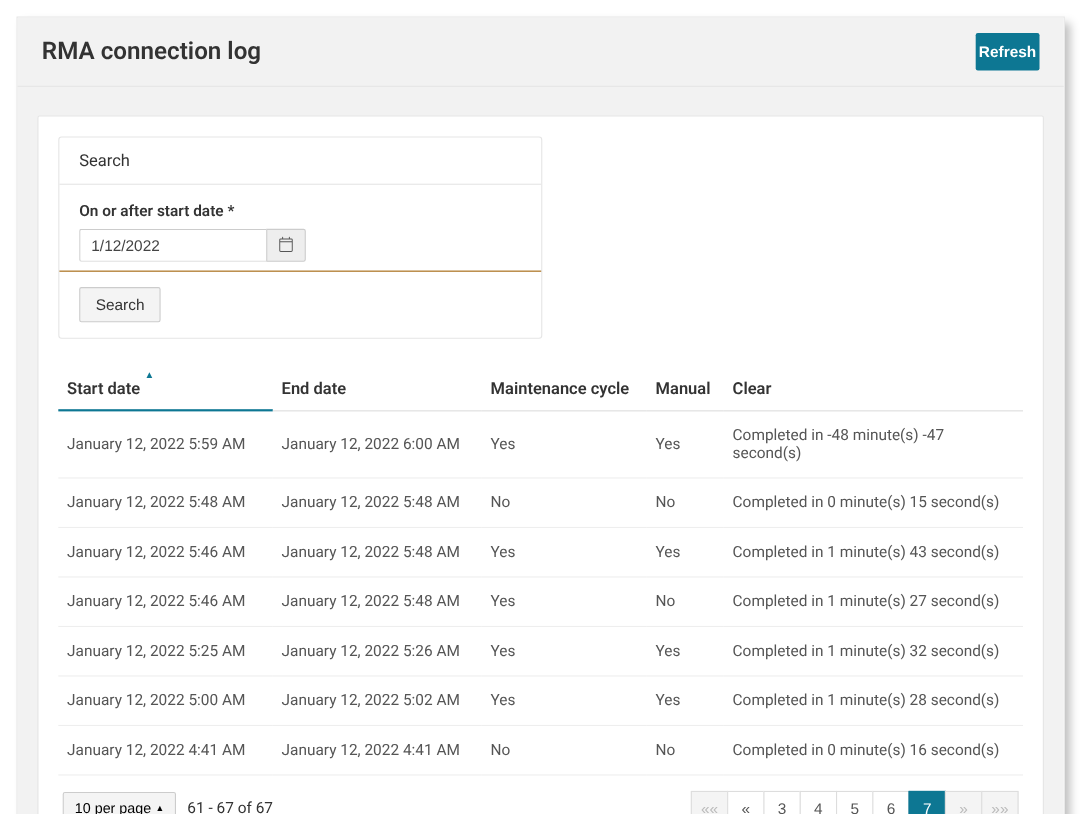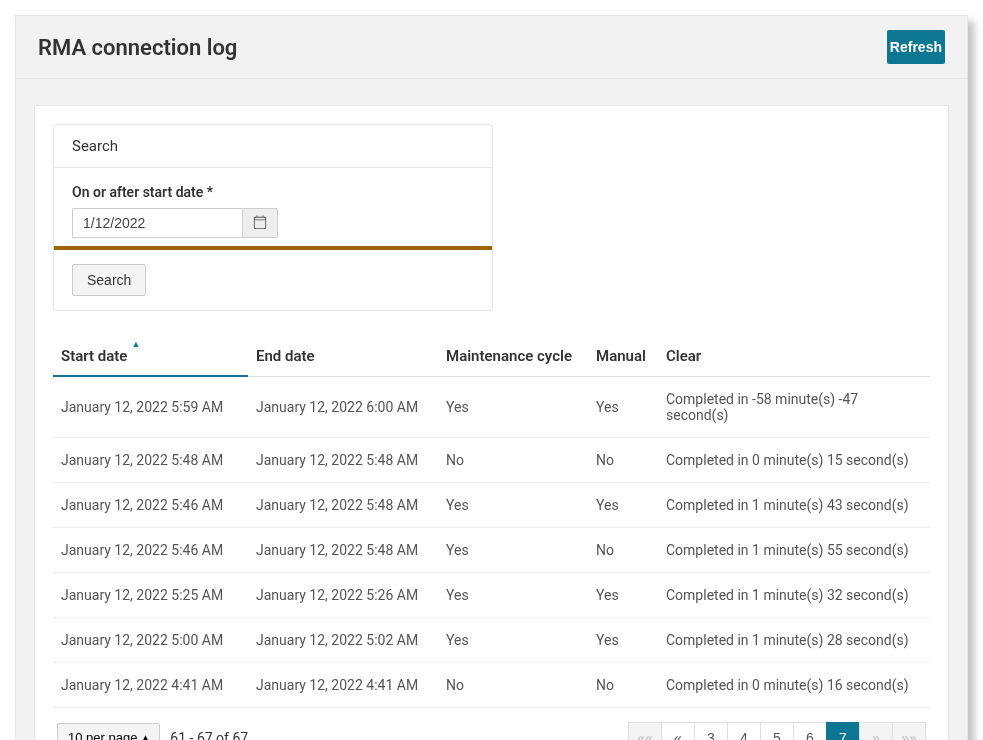--- a/index.html
+++ b/index.html
@@ -56,21 +56,21 @@
     border: 1px solid #e5e5e5;
     border-radius: 3px;
   }
   .search-card-header {
     padding: 12px 18px;
     font-size: 15px;
     border-bottom: 1px solid #e5e5e5;
   }
   .search-card-body {
     padding: 16px 18px 8px 18px;
-    border-bottom: 4px solid #a16207;
+    border-bottom: 1px solid #a16207;
   }
   .field-label {
     font-weight: 600;
     margin-bottom: 8px;
     display: block;
     font-size: 14px;
   }
   .date-row { display: flex; }
   .date-input {
     width: 170px;
@@ -220,42 +220,42 @@
             <th style="width:70px">Manual</th>
             <th>Clear</th>
           </tr>
         </thead>
         <tbody id="tbody">
             <tr>
               <td>January 12, 2022 5:59 AM</td>
               <td>January 12, 2022 6:00 AM</td>
               <td>Yes</td>
               <td>Yes</td>
-              <td>Completed in -58 minute(s) -47 second(s)</td>
+              <td>Completed in -48 minute(s) -47 second(s)</td>
             </tr>
             <tr>
               <td>January 12, 2022 5:48 AM</td>
               <td>January 12, 2022 5:48 AM</td>
               <td>No</td>
               <td>No</td>
               <td>Completed in 0 minute(s) 15 second(s)</td>
             </tr>
             <tr>
               <td>January 12, 2022 5:46 AM</td>
               <td>January 12, 2022 5:48 AM</td>
               <td>Yes</td>
               <td>Yes</td>
               <td>Completed in 1 minute(s) 43 second(s)</td>
             </tr>
             <tr>
               <td>January 12, 2022 5:46 AM</td>
               <td>January 12, 2022 5:48 AM</td>
               <td>Yes</td>
               <td>No</td>
-              <td>Completed in 1 minute(s) 55 second(s)</td>
+              <td>Completed in 1 minute(s) 27 second(s)</td>
             </tr>
             <tr>
               <td>January 12, 2022 5:25 AM</td>
               <td>January 12, 2022 5:26 AM</td>
               <td>Yes</td>
               <td>Yes</td>
               <td>Completed in 1 minute(s) 32 second(s)</td>
             </tr>
             <tr>
               <td>January 12, 2022 5:00 AM</td>

